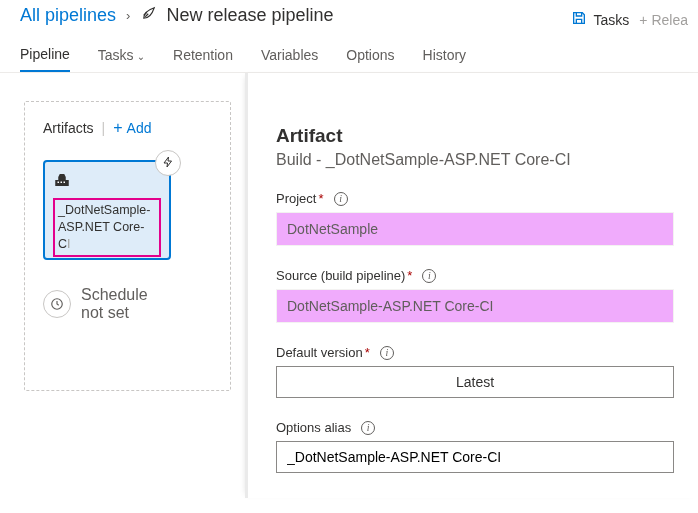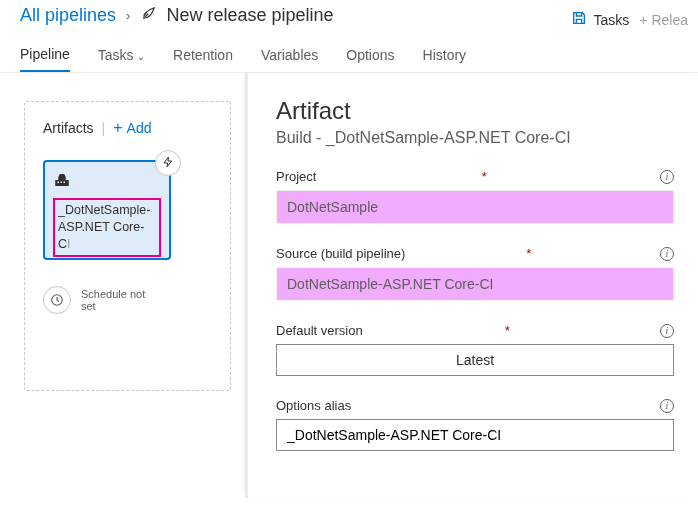--- a/index.html
+++ b/index.html
@@ -70,37 +70,37 @@
   }
   .build-icon { font-size: 16px; margin-bottom: 6px; display: block; }
   .alias-hl {
     border: 2px solid #e3008c; padding: 2px 3px;
     font-size: 12.5px; line-height: 1.35;
     word-break: break-word;
   }
   .alias-dim { color: #a19f9d; }
   .schedule {
     display: flex; align-items: center;
-    margin-top: 26px; color: #605e5c; font-size: 11px;
+    margin-top: 26px; color: #605e5c; font-size: 16px;
   }
   .sched-icon {
     width: 28px; height: 28px; border:1px solid #c8c6c4; border-radius: 14px;
     display:flex; align-items:center; justify-content:center;
     margin-right: 10px; font-size: 13px; color:#605e5c;
   }
   .right {
     flex: 1; padding: 24px 24px 0 28px;
     border-left: 3px solid #eaeaea;
     box-shadow: -3px 0 6px -4px rgba(0,0,0,0.15);
     overflow: hidden;
   }
-  .panel-title { font-size: 24px; font-weight: 400; margin-bottom: 4px; }
+  .panel-title { font-size: 19px; font-weight: 700; margin-bottom: 4px; margin-top: 28px; }
   .panel-sub { font-size: 16px; color: #605e5c; margin-bottom: 22px; }
   .field { margin-bottom: 22px; }
-  .flabel { font-size: 13px; color: #323130; margin-bottom: 6px; display:flex; align-items:center;justify-content:space-between; }
+  .flabel { font-size: 13px; color: #323130; margin-bottom: 6px; display:flex; align-items:center; }
   .req { color: #a80000; margin-left: 2px; }
   .info-icon {
     display:inline-flex; width:14px; height:14px; border:1px solid #605e5c; border-radius:50%;
     align-items:center; justify-content:center; font-size:10px; margin-left:10px; color:#605e5c;
     font-style: italic; font-family: Georgia, serif;
   }
   .ro-input {
     background:#f0abfc; border:1px solid #f3f2f1;
     padding:8px 10px; font-size:14px; color:#605e5c; width:100%;
   }

